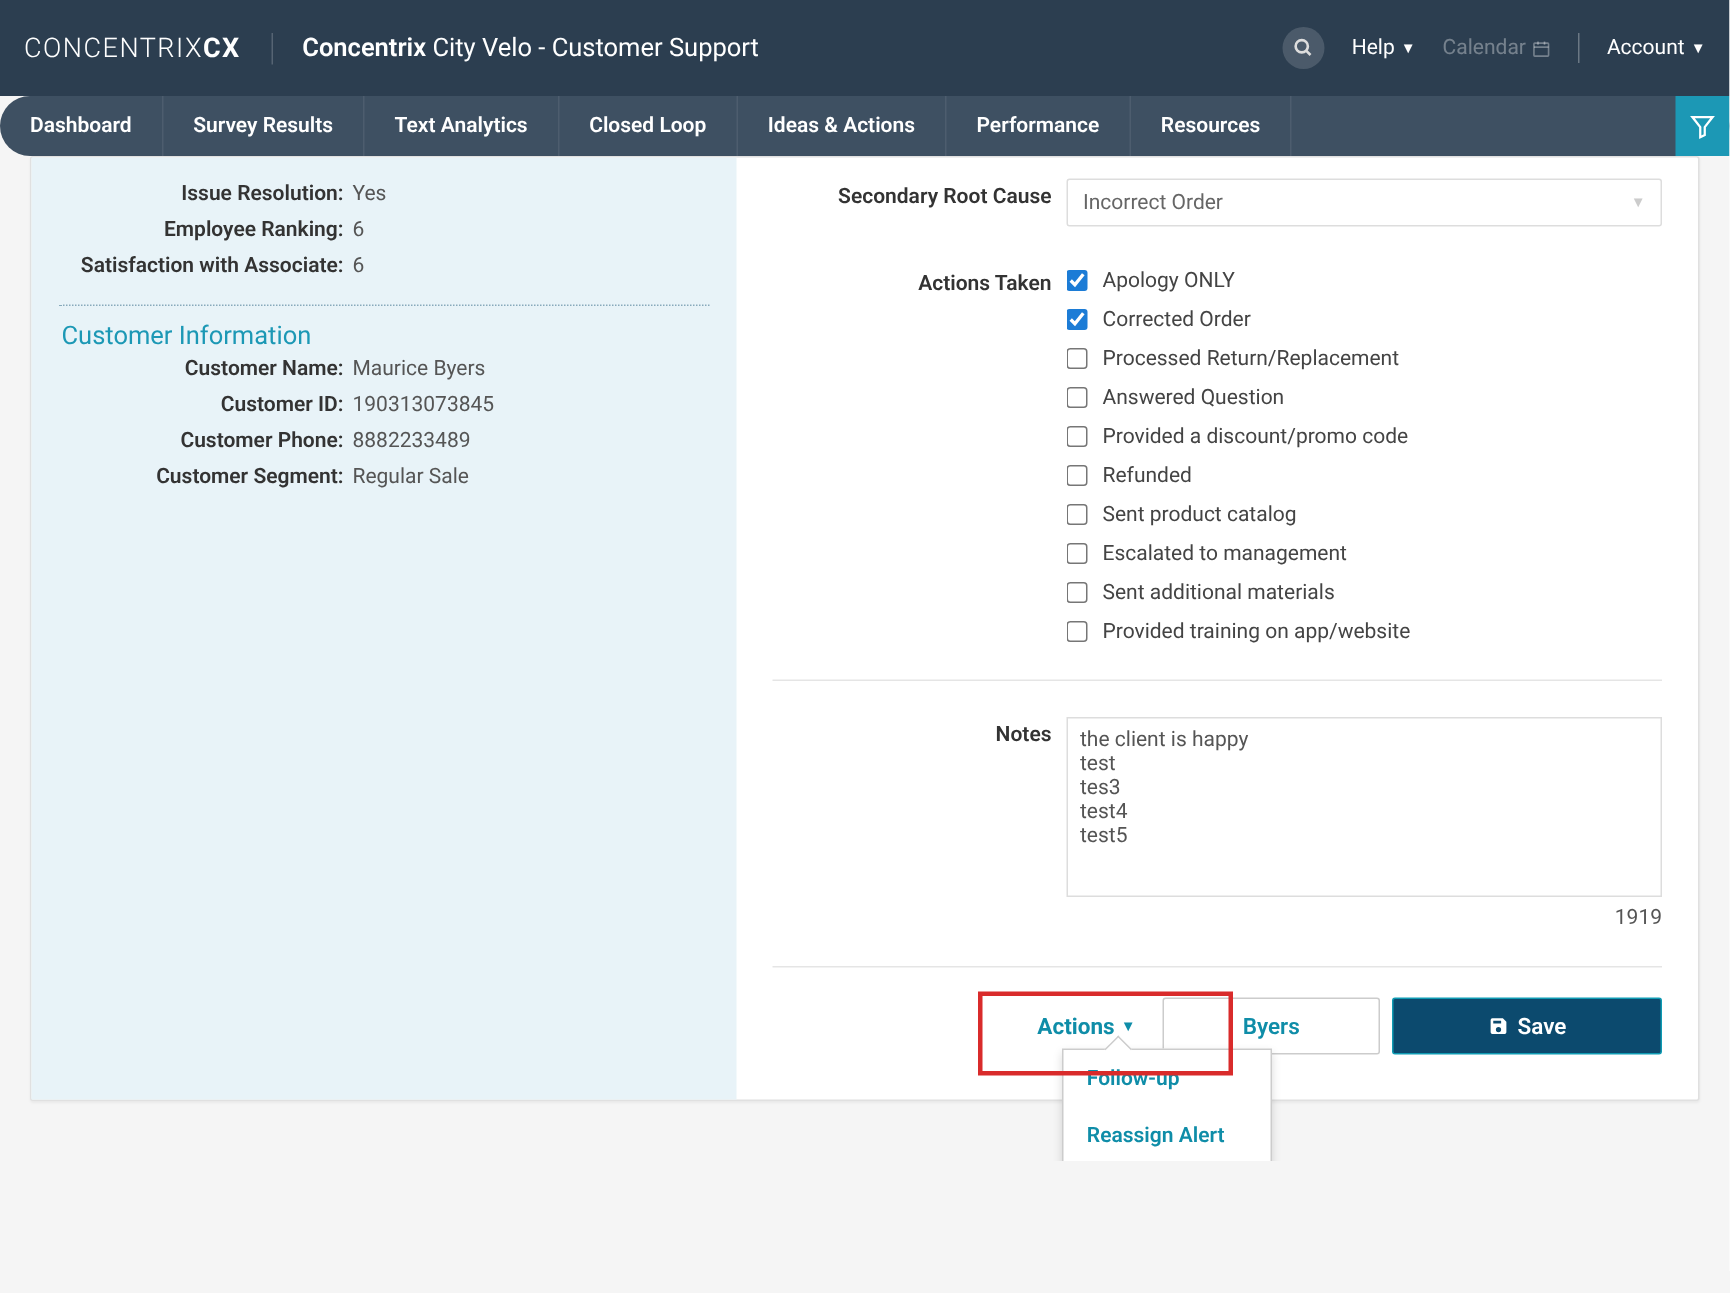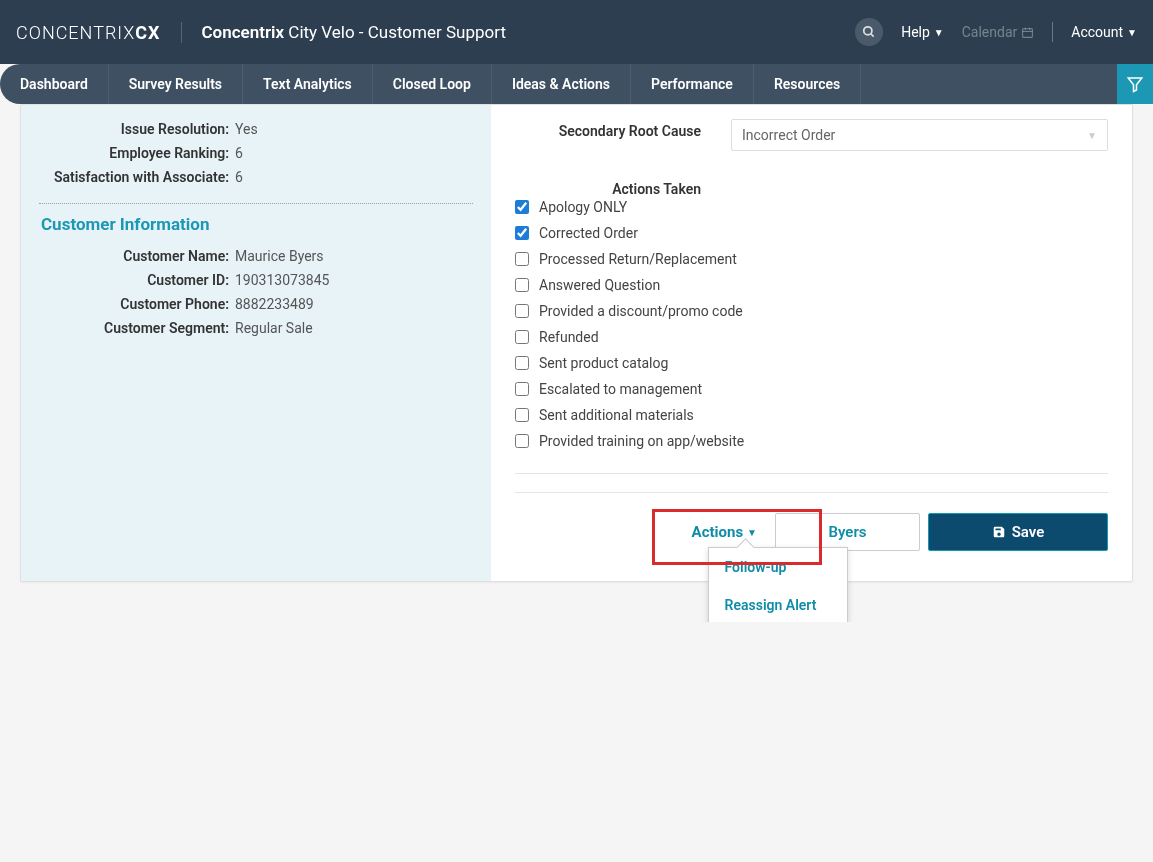--- a/index.html
+++ b/index.html
@@ -24,28 +24,28 @@
   .filter-btn { width: 36px; background: #1c98b5; display: flex; align-items: center; justify-content: center; cursor: pointer; }
   
   .page { padding: 0 20px 40px; }
   .card { background: #fff; border: 1px solid #e0e0e0; border-radius: 2px; box-shadow: 0 1px 2px rgba(0,0,0,0.05); display: flex; overflow: visible; }
   
   .left-panel { background: #e8f3f8; width: 470px; padding: 12px 18px 40px; }
   .info-row { display: flex; padding: 4px 0; font-size: 14px; }
   .info-label { width: 196px; text-align: right; font-weight: 600; color: #333; padding-right: 6px; }
   .info-value { color: #555; }
   .section-divider { border-top: 1px dotted #8ab; margin: 14px 0 10px; }
-  .section-title { color: #1c98b5; font-size: 17px; font-weight: 700; margin-bottom: 10px; padding-left: 2px; }
+  .section-title { color: #1c98b5; font-size: 17px; font-weight: 400; margin-bottom: 0; padding-left: 2px; }
   
   .right-panel { flex: 1; padding: 8px 24px 30px; position: relative; }
   .form-row { display: flex; align-items: flex-start; padding: 6px 0; }
   .form-label { width: 196px; text-align: right; font-weight: 600; color: #333; padding-right: 10px; padding-top: 4px; font-size: 14px; }
   .form-control { flex: 1; }
   
-  .select { border: 1px solid #ddd; background: #fff; padding: 7px 10px; font-size: 14px; color: #666; display: flex; align-items: center; justify-content: space-between; cursor: pointer; border-radius: 2px; margin-left: 20px; }
+  .select { border: 1px solid #ddd; background: #fff; padding: 7px 10px; font-size: 14px; color: #666; display: flex; align-items: center; justify-content: space-between; cursor: pointer; border-radius: 2px; }
   .select .tri { color: #ccc; font-size: 10px; }
   
   .check-list { display: flex; flex-direction: column; gap: 10px; padding-top: 2px; }
   .check-item { display: flex; align-items: center; gap: 10px; font-size: 14px; color: #444; }
   .check-item input[type=checkbox] { width: 14px; height: 14px; accent-color: #1c7cd6; cursor: pointer; }
   
   .hr { border-top: 1px solid #e5e5e5; margin: 18px 0; }
   
   .notes-box { border: 1px solid #ddd; background: #fff; width: 100%; height: 120px; padding: 6px 8px; font-size: 14px; color: #555; resize: none; font-family: inherit; overflow-y: scroll; }
   .char-count { text-align: right; color: #555; font-size: 14px; margin-top: 2px; }
@@ -163,21 +163,21 @@
       <div class="form-row">
         <div class="form-label">Secondary Root Cause</div>
         <div class="form-control">
           <div class="select">
             <span>Incorrect Order</span>
             <span class="tri">▼</span>
           </div>
         </div>
       </div>
 
-      <div class="form-row" style="margin-top:14px;flex-direction:column;">
+      <div class="form-row" style="margin-top:14px;">
         <div class="form-label">Actions Taken</div>
         <div class="form-control">
           <div class="check-list" id="actions-taken-list">
               <label class="check-item">
                 <input type="checkbox" checked="" style="">
                 <span>Apology ONLY</span>
               </label>
               <label class="check-item">
                 <input type="checkbox" checked="" style="">
                 <span>Corrected Order</span>
@@ -213,20 +213,31 @@
               <label class="check-item">
                 <input type="checkbox" style="">
                 <span>Provided training on app/website</span>
               </label>
             </div>
         </div>
       </div>
 
       <div class="hr"></div>
 
+      <div class="form-row">
+        <div class="form-label">Notes</div>
+        <div class="form-control">
+          <textarea class="notes-box" style="">the client is happy
+test
+tes3
+test4
+test5</textarea>
+          <div class="char-count">1919</div>
+        </div>
+      </div>
 
       <div class="hr"></div>
 
       <div class="btn-row">
         <div class="actions-wrapper">
           <div class="actions-trigger">
             <span>Actions</span>
             <span class="caret-down">▼</span>
           </div>
           <div class="dropdown-menu">

